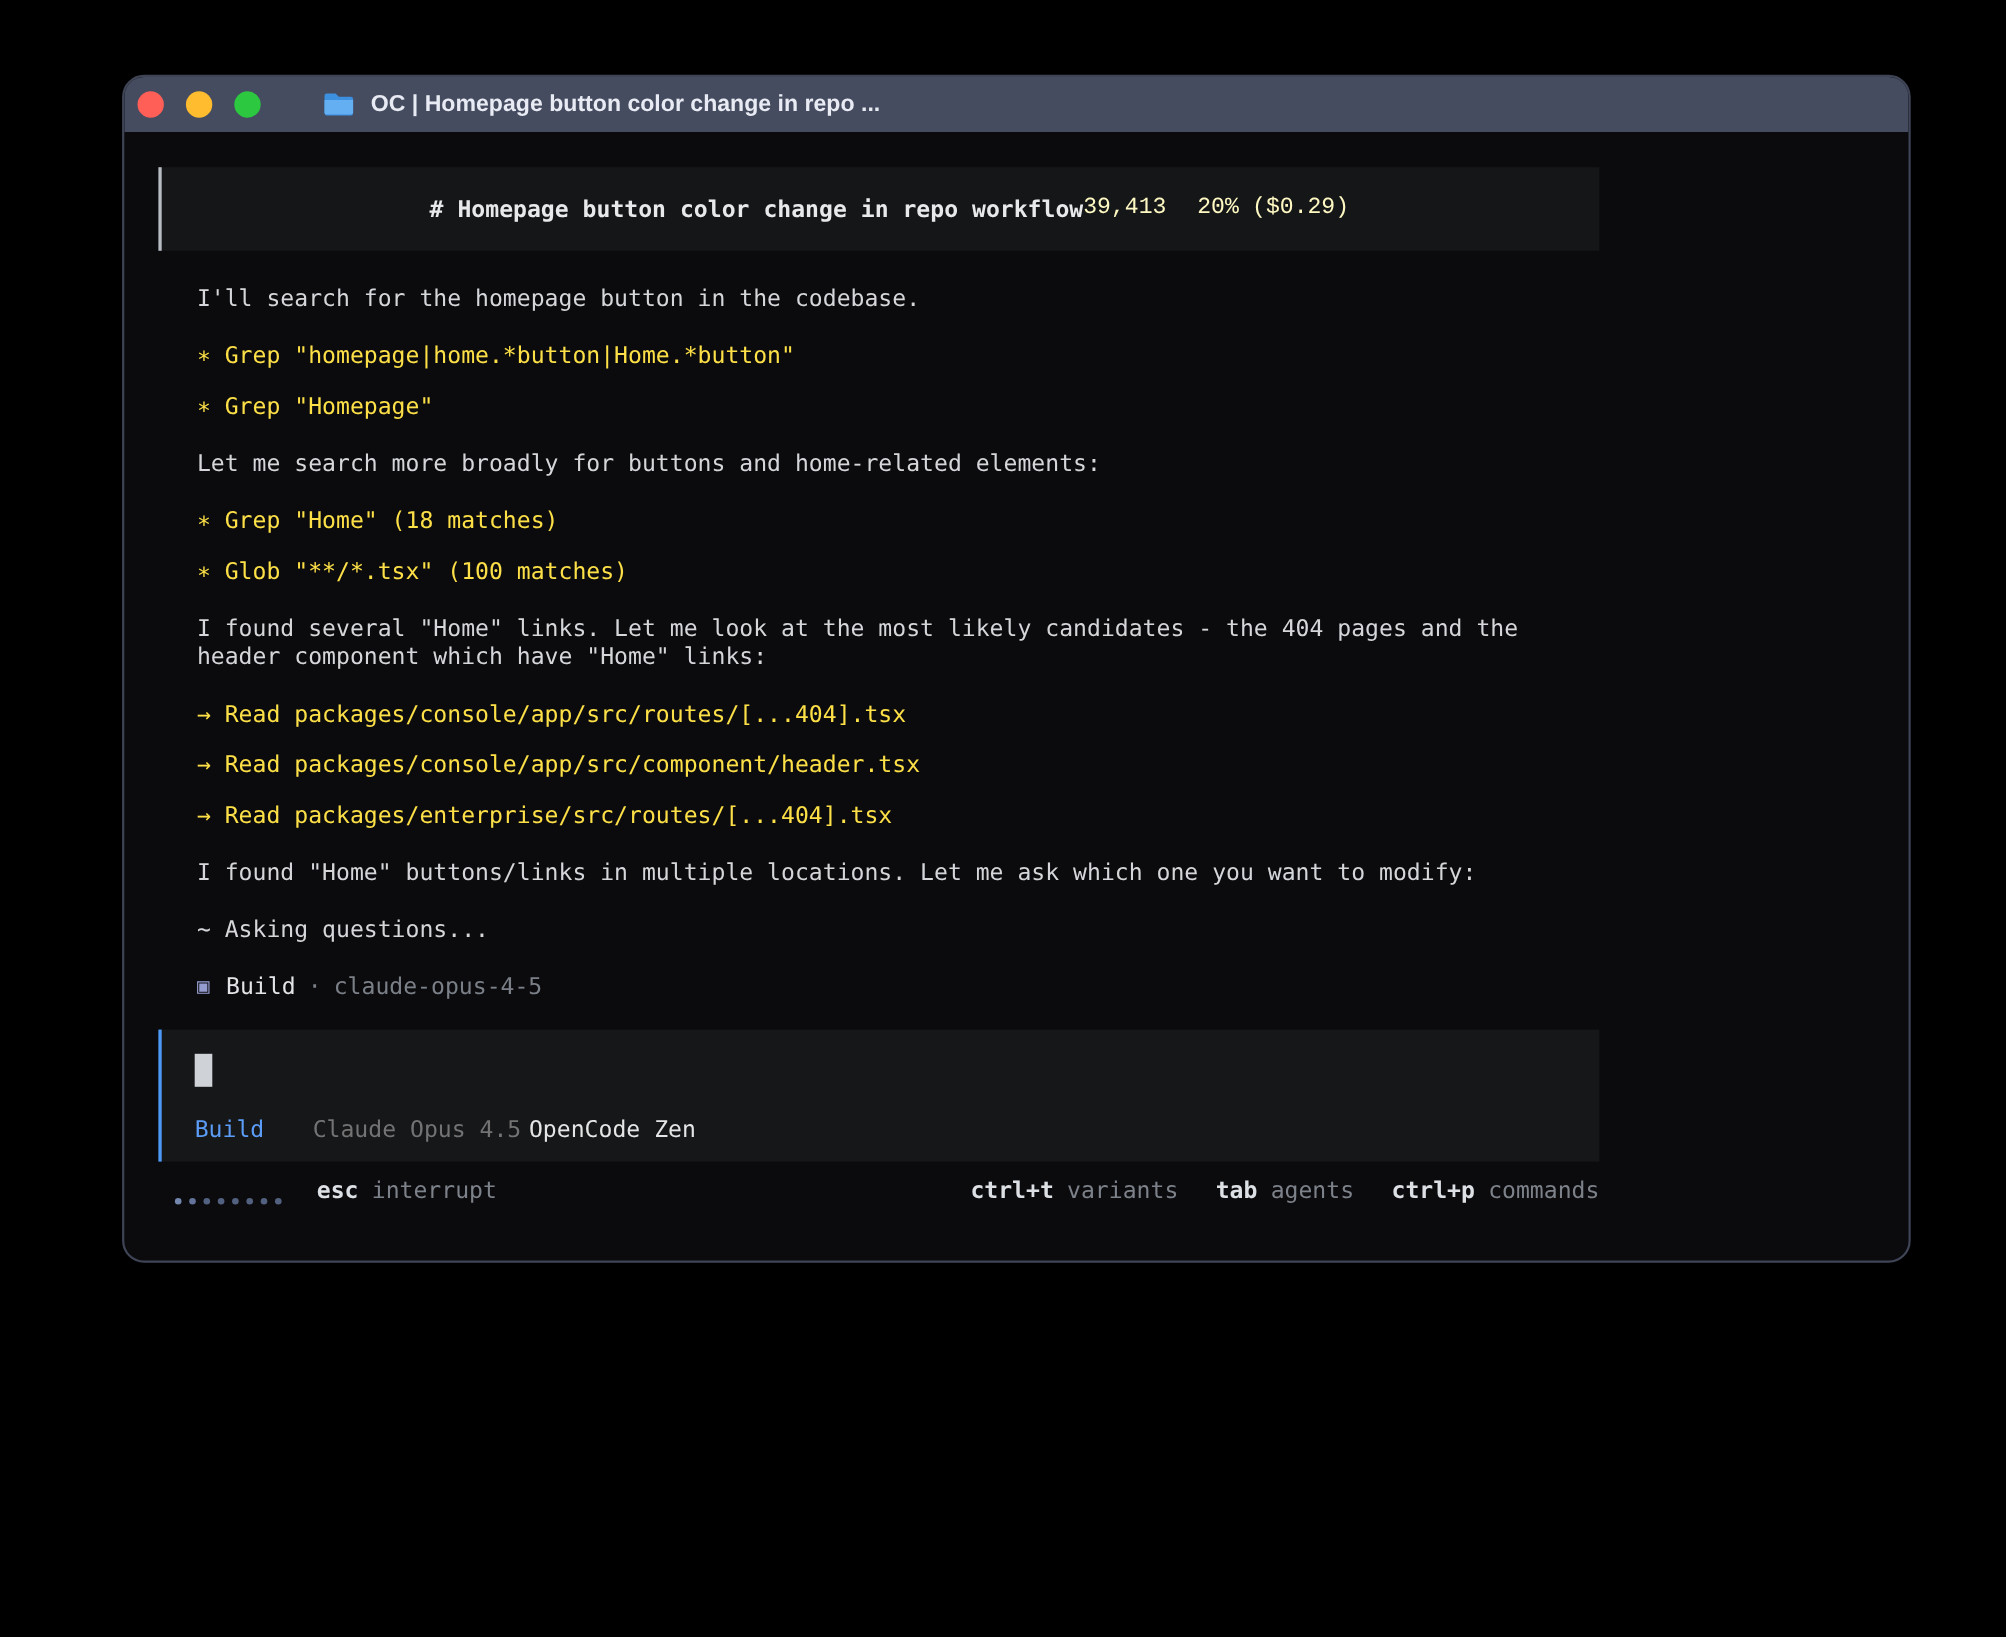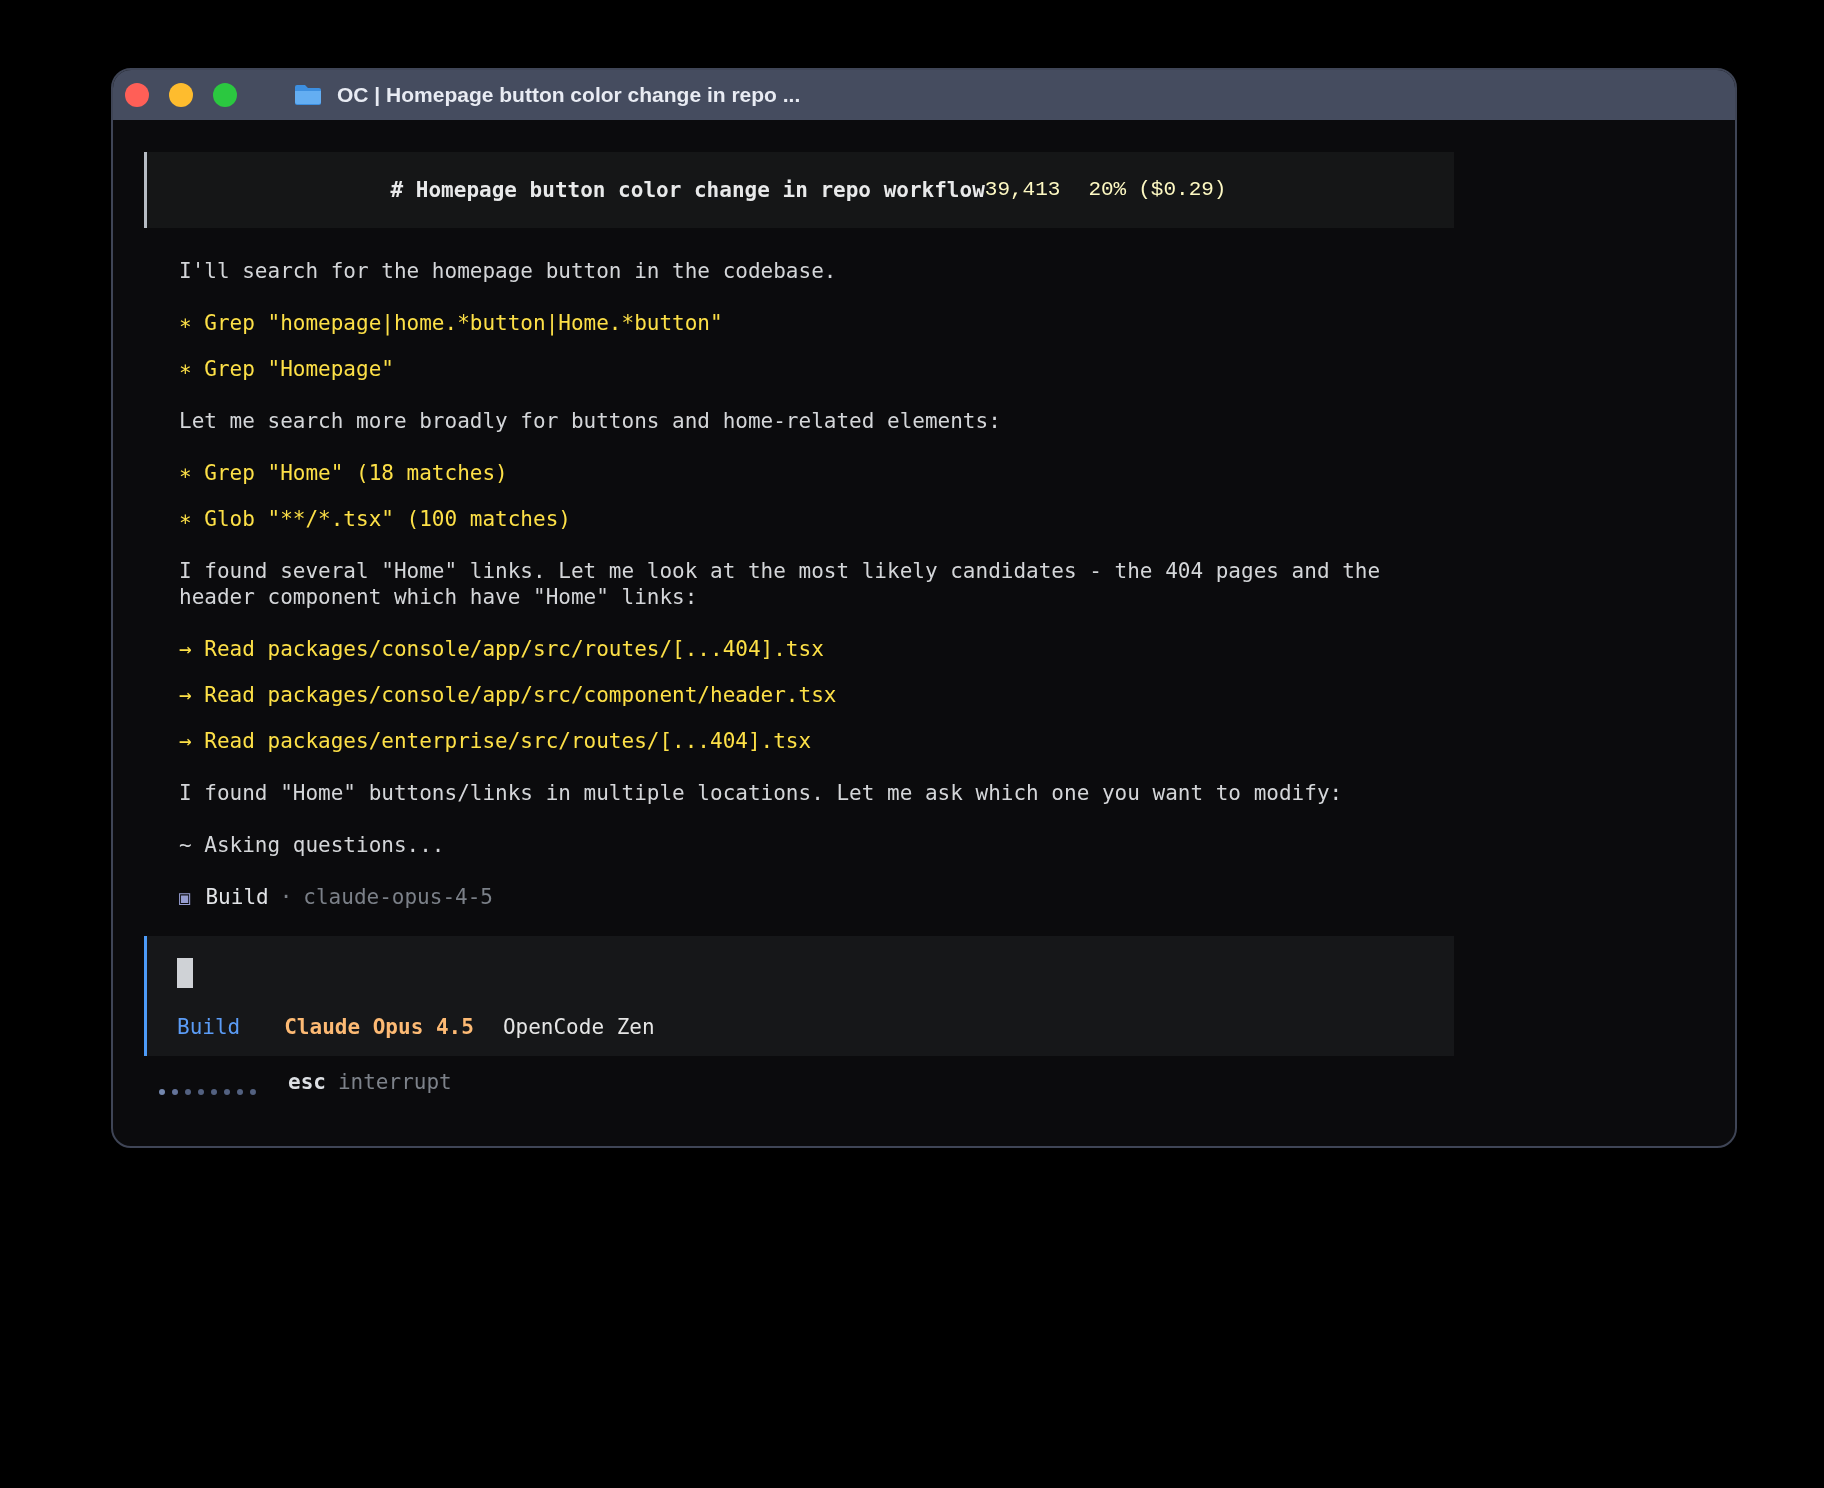--- a/index.html
+++ b/index.html
@@ -83,21 +83,21 @@
     background: #161719;
     border-left: 3px solid #4d9bf8;
     padding: 22px 0 16px 30px;
     display: flex;
     flex-direction: column;
     justify-content: space-between;
   }
   .cursor { width: 16px; height: 30px; background: #cfd2d6; }
   .input-meta { white-space: nowrap; }
   .input-meta .mode { color: #5b9cf6; margin-right: 44px; }
-  .input-meta .model { color: #fdba74; margin-right: 29px; font-weight: bold; }
+  .input-meta .model { color: #737373; margin-right: 7px; }
   .input-meta .provider { color: #e5e5e5; }
 
   .status-bar {
     margin-top: 12px;
     height: 28px;
     display: flex;
     align-items: center;
     justify-content: space-between;
     padding-left: 15px;
   }
@@ -194,17 +194,28 @@
               <span class="dot"></span>
               <span class="dot"></span>
               <span class="dot"></span>
               <span class="dot"></span>
               <span class="dot"></span>
               <span class="dot"></span>
           </div>
           <span class="sb-key">esc</span>
           <span class="sb-label">interrupt</span>
         </div>
+        <div class="sb-right">
+          <span class="sb-group">
+            <span class="sb-key">ctrl+t</span><span class="sb-label">variants</span>
+          </span>
+          <span class="sb-group">
+            <span class="sb-key">tab</span><span class="sb-label">agents</span>
+          </span>
+          <span class="sb-group">
+            <span class="sb-key">ctrl+p</span><span class="sb-label">commands</span>
+          </span>
+        </div>
       </div>
 
     </div>
   </div>
 </div>
 
 </body></html>

